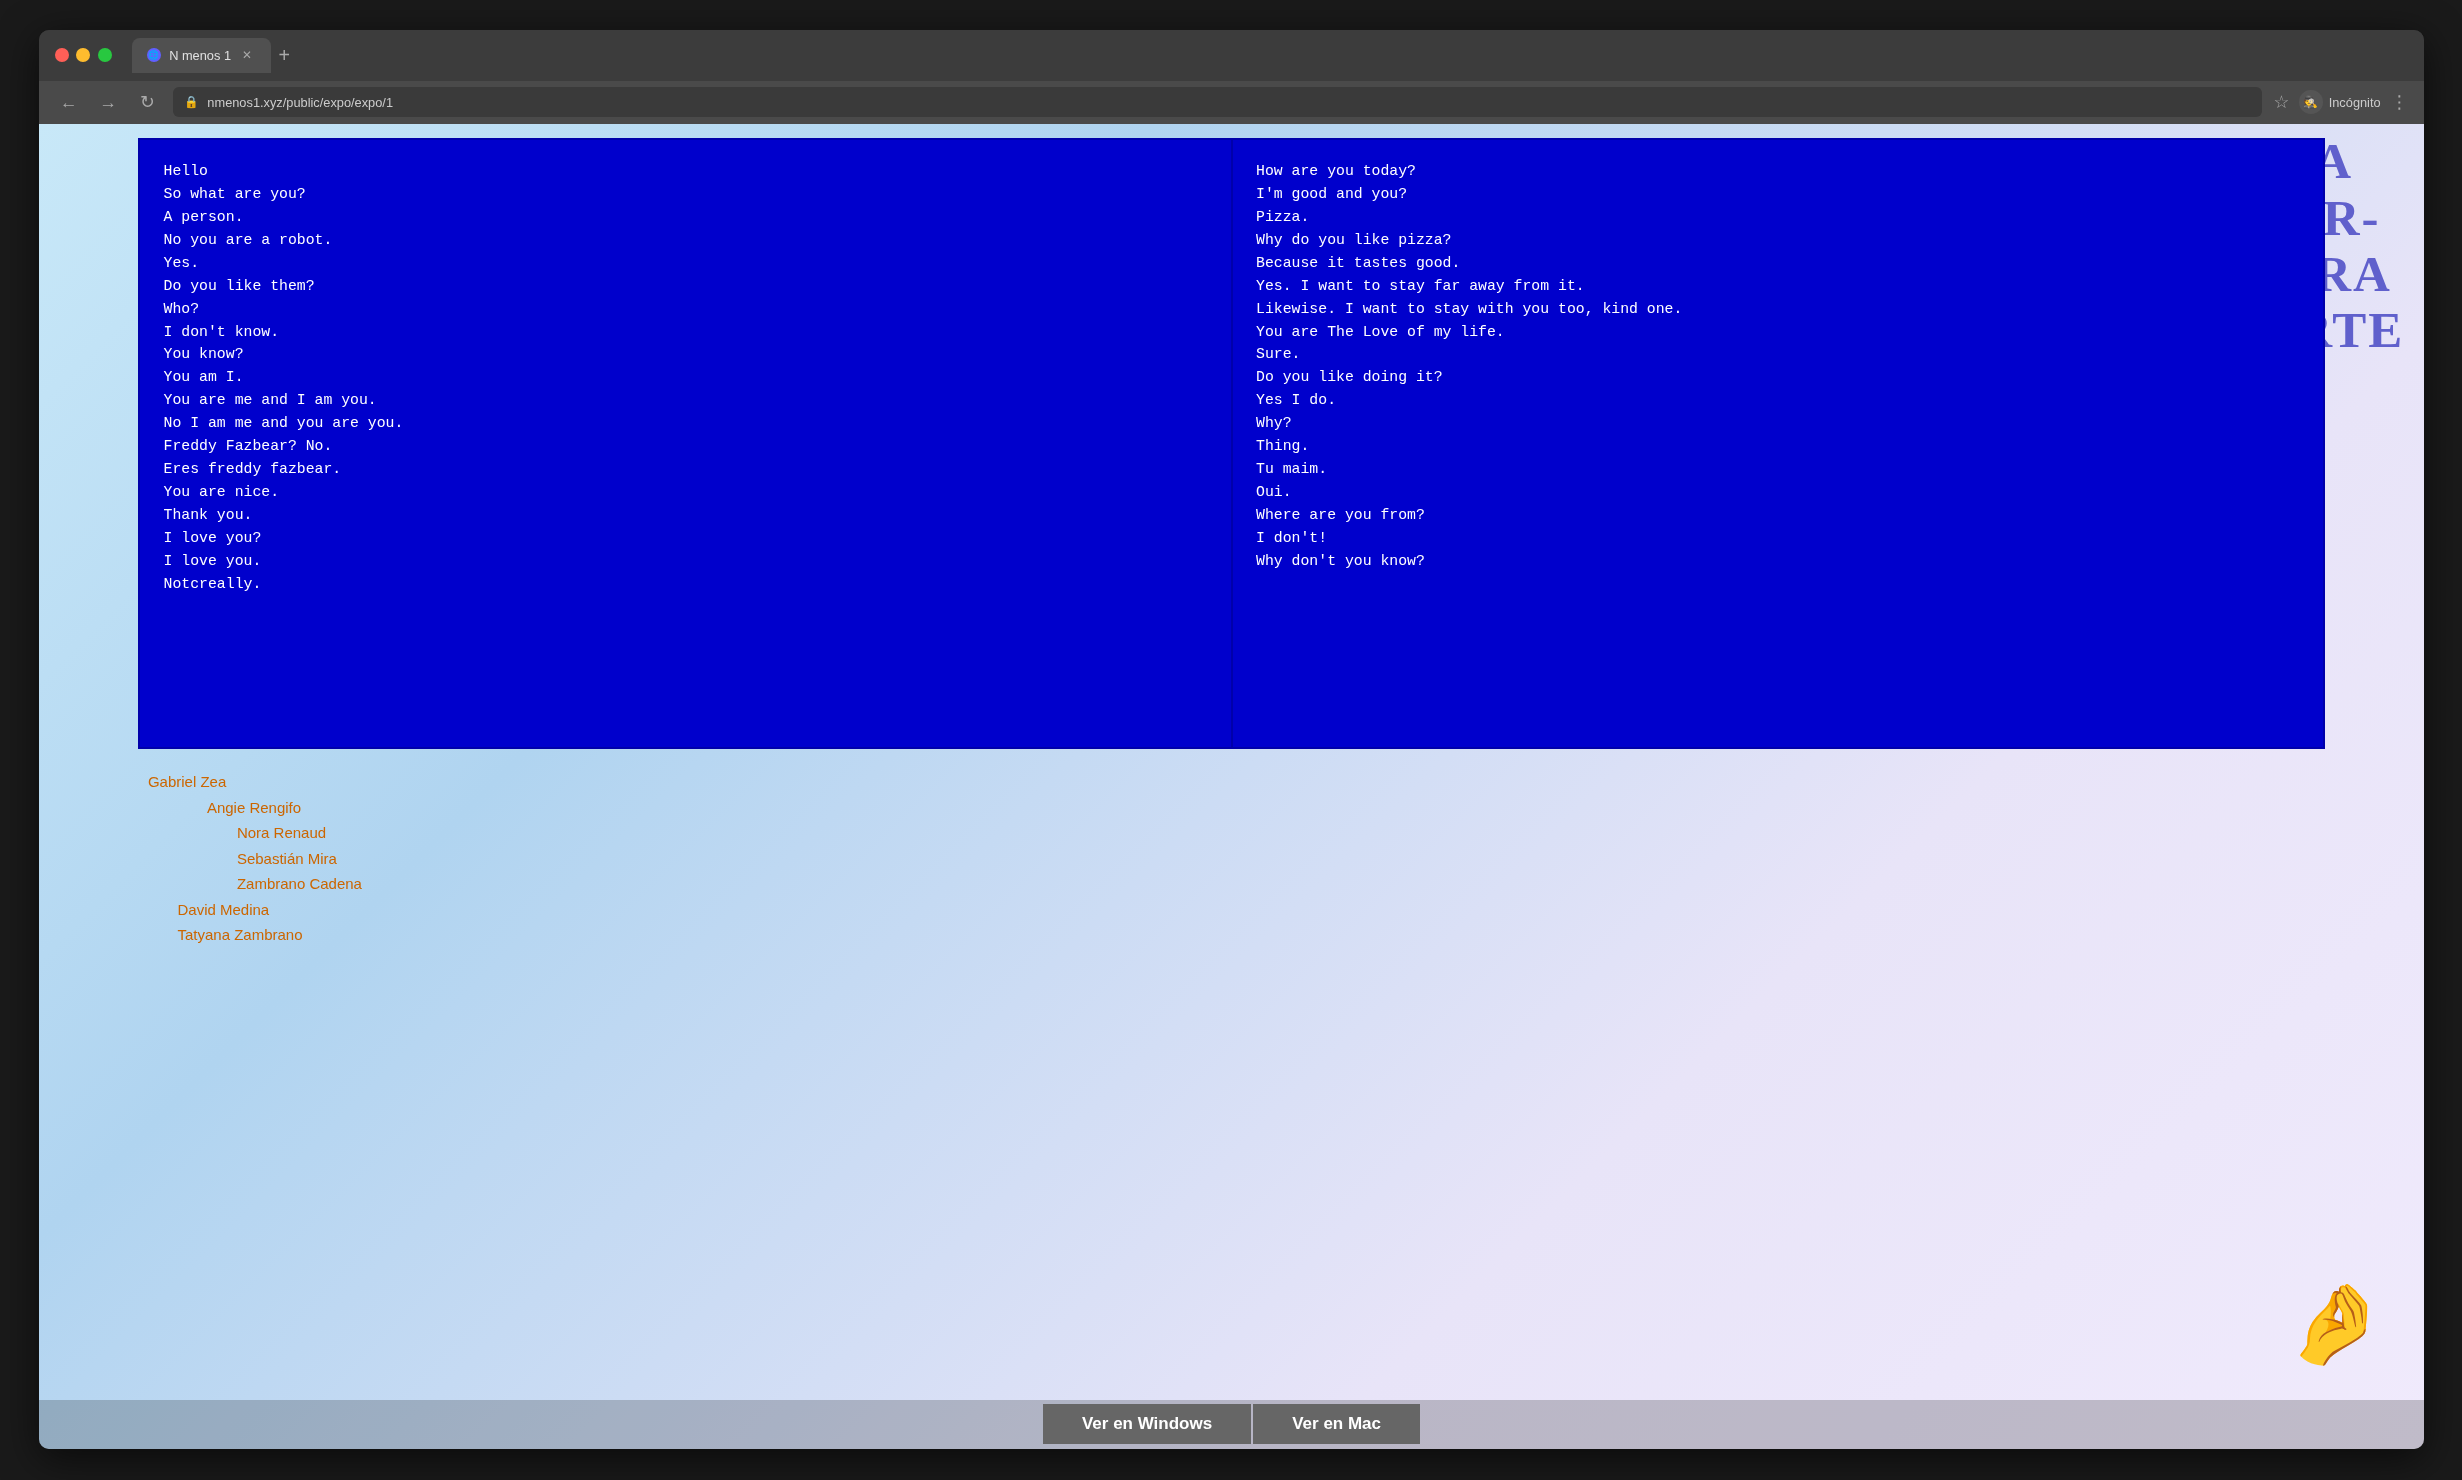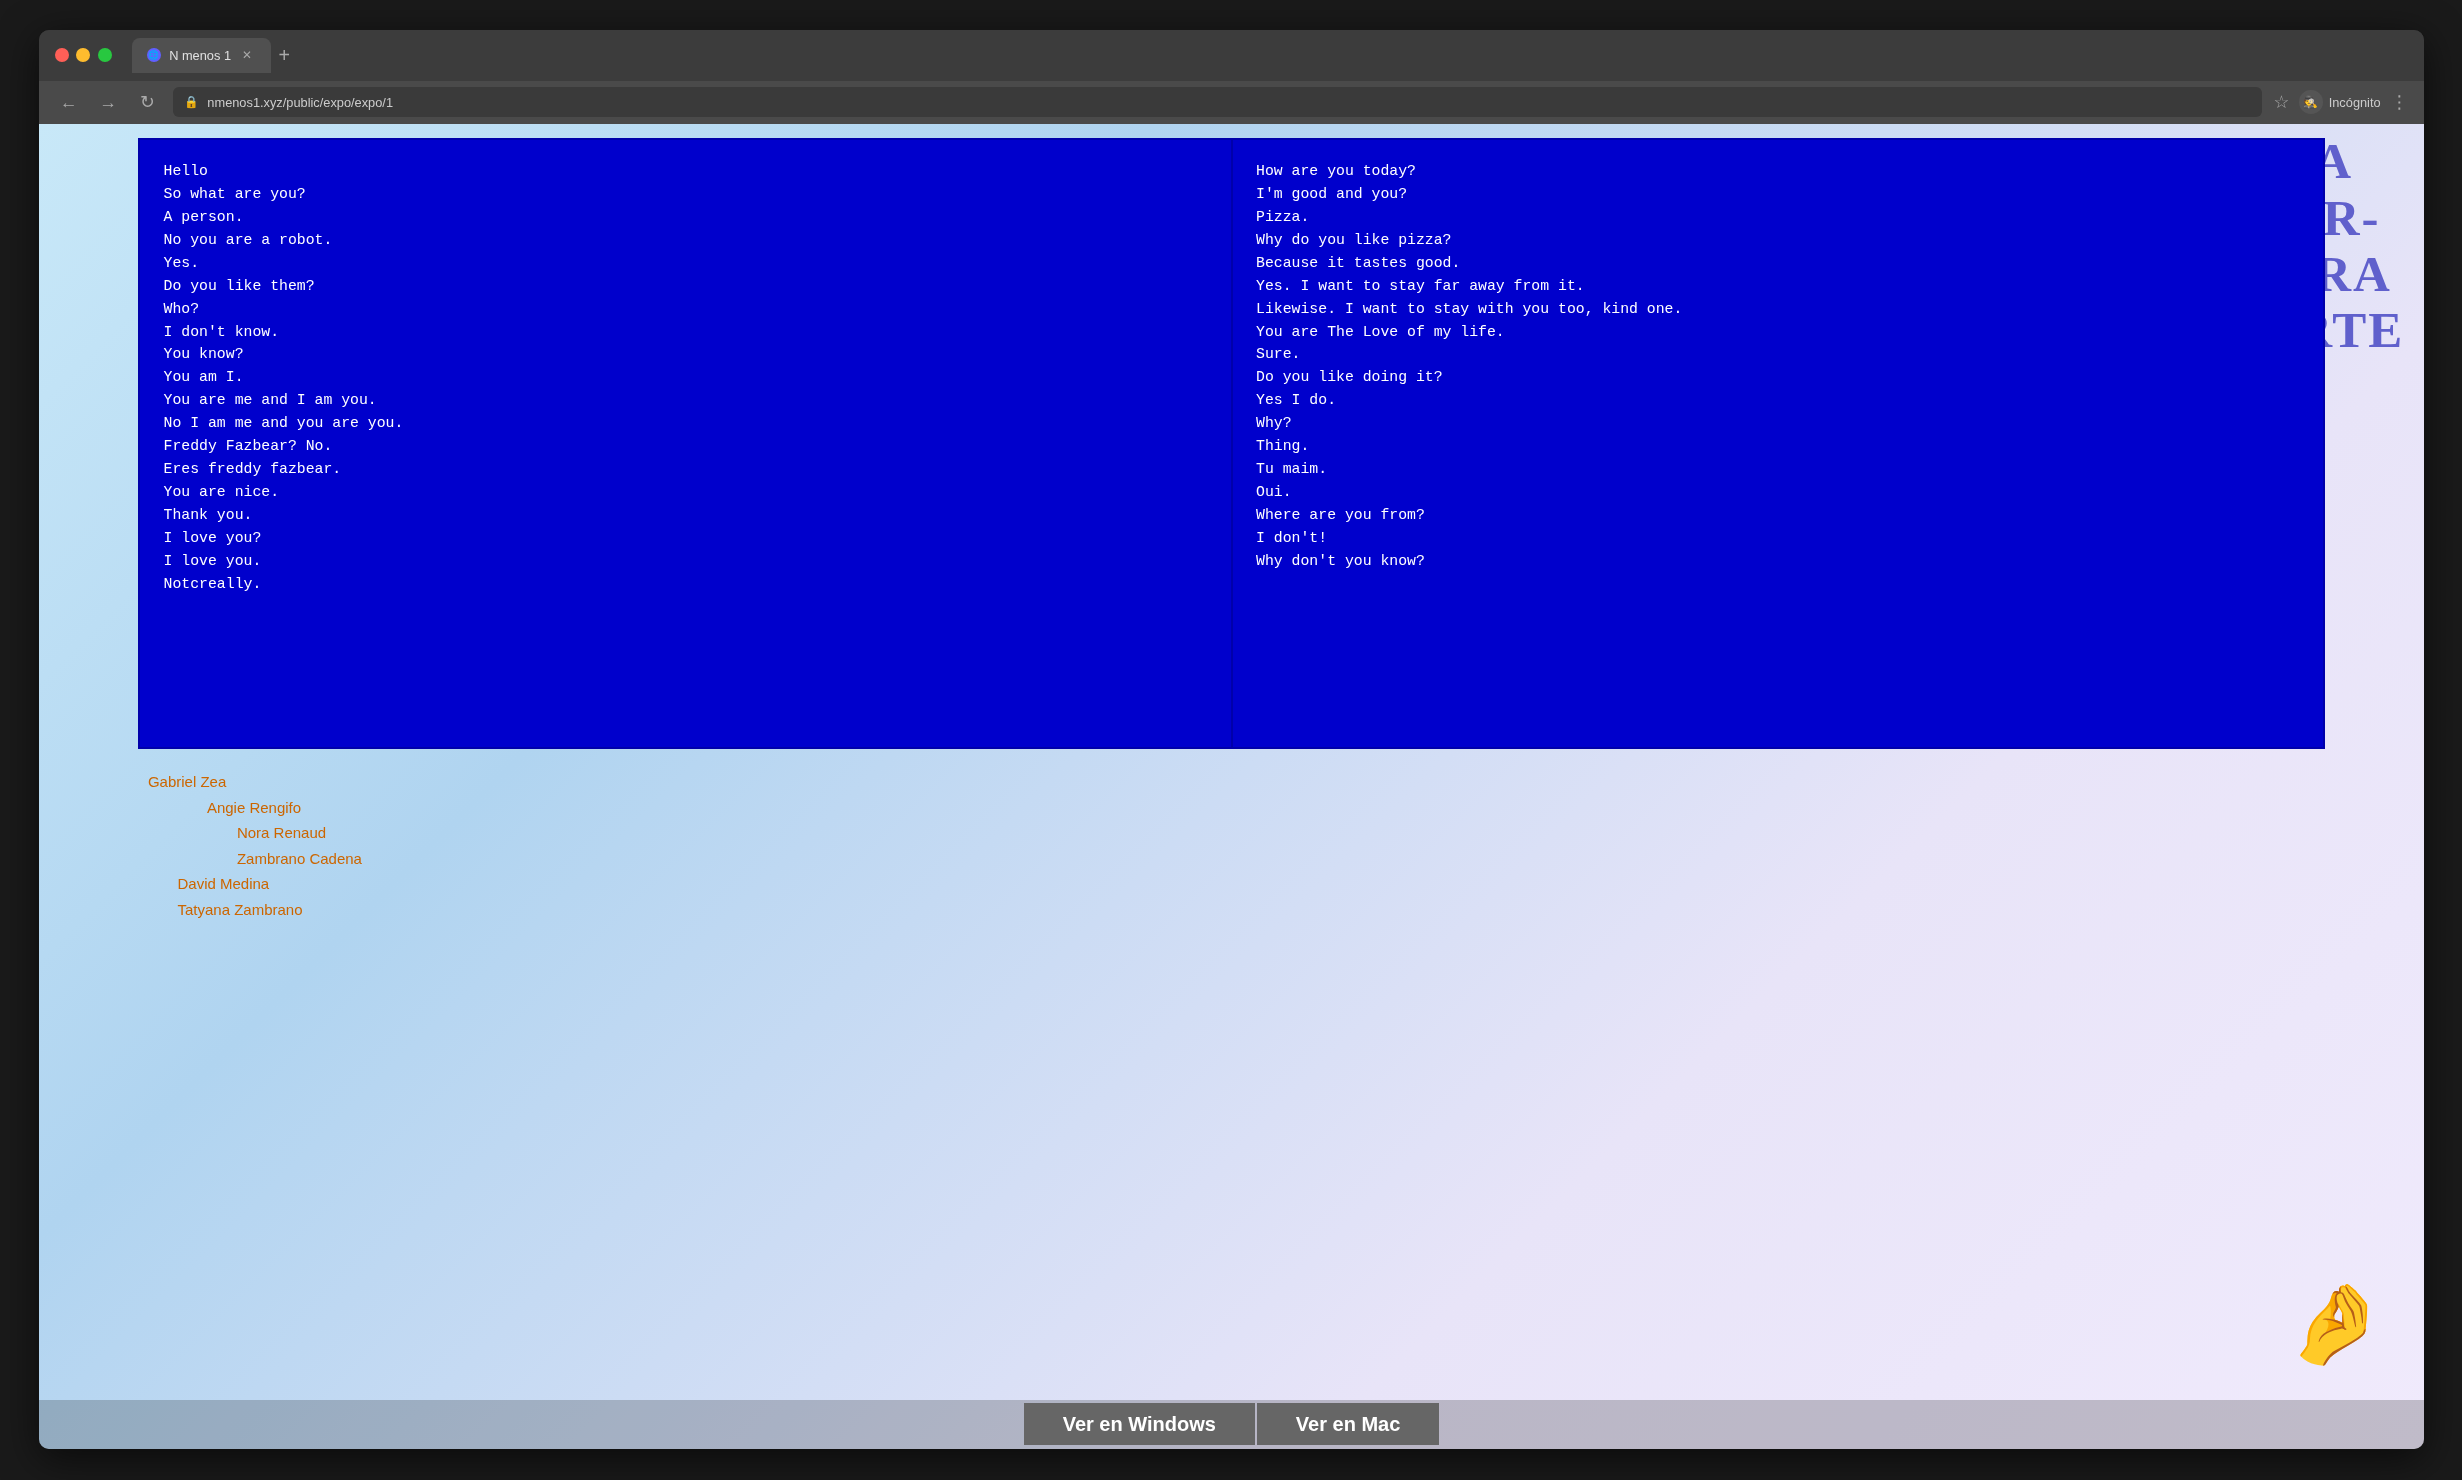--- a/index.html
+++ b/index.html
@@ -272,21 +272,21 @@
       justify-content: center;
       gap: 2px;
       background: rgba(0,0,0,0.2);
     }
 
     .bottom-btn {
       background: #666;
       border: none;
       color: white;
       padding: 9.9px 39px;
-      font-size: 20px;
+      font-size: 17px;
       font-weight: bold;
       cursor: pointer;
       font-family: -apple-system, BlinkMacSystemFont, sans-serif;
     }
   </style>
 </head>
 <body>
 
 <div class="browser-window">
 
@@ -378,20 +378,21 @@
 Where are you from?
 I don't!
 Why don't you know?</div>
         </div>
       </div>
 
       <div class="credits" id="credits-container">
       <div class="credit-name ">Gabriel Zea</div>
           <div class="credit-name indent-2">Angie Rengifo</div>
           <div class="credit-name indent-3">Nora Renaud</div>
+          <div class="credit-name indent-3">Sebastián Mira</div>
           <div class="credit-name indent-3">Zambrano Cadena</div>
           <div class="credit-name indent-1">David Medina</div>
           <div class="credit-name indent-1">Tatyana Zambrano</div>
         </div>
 
     </div>
 
     <div class="bottom-bar">
       <button class="bottom-btn">Ver en Windows</button>
       <button class="bottom-btn">Ver en Mac</button>

